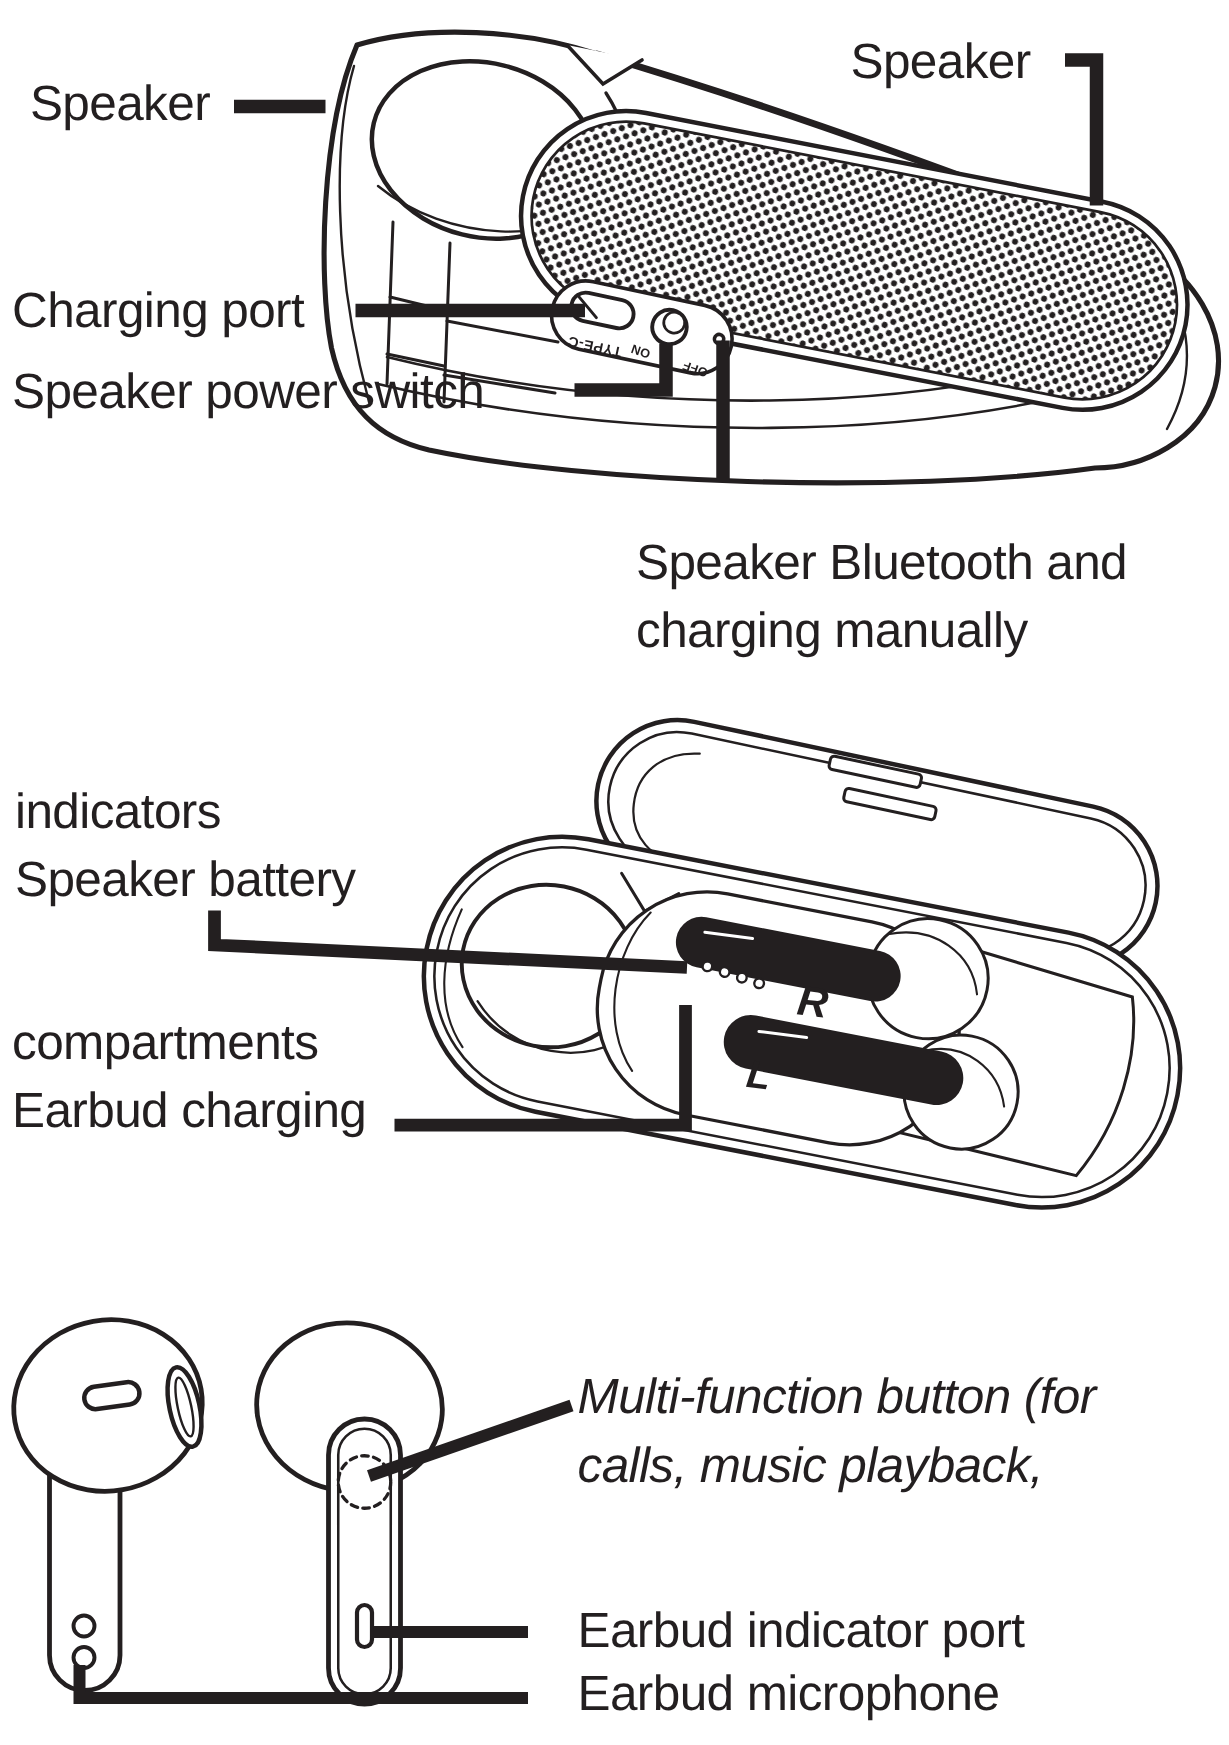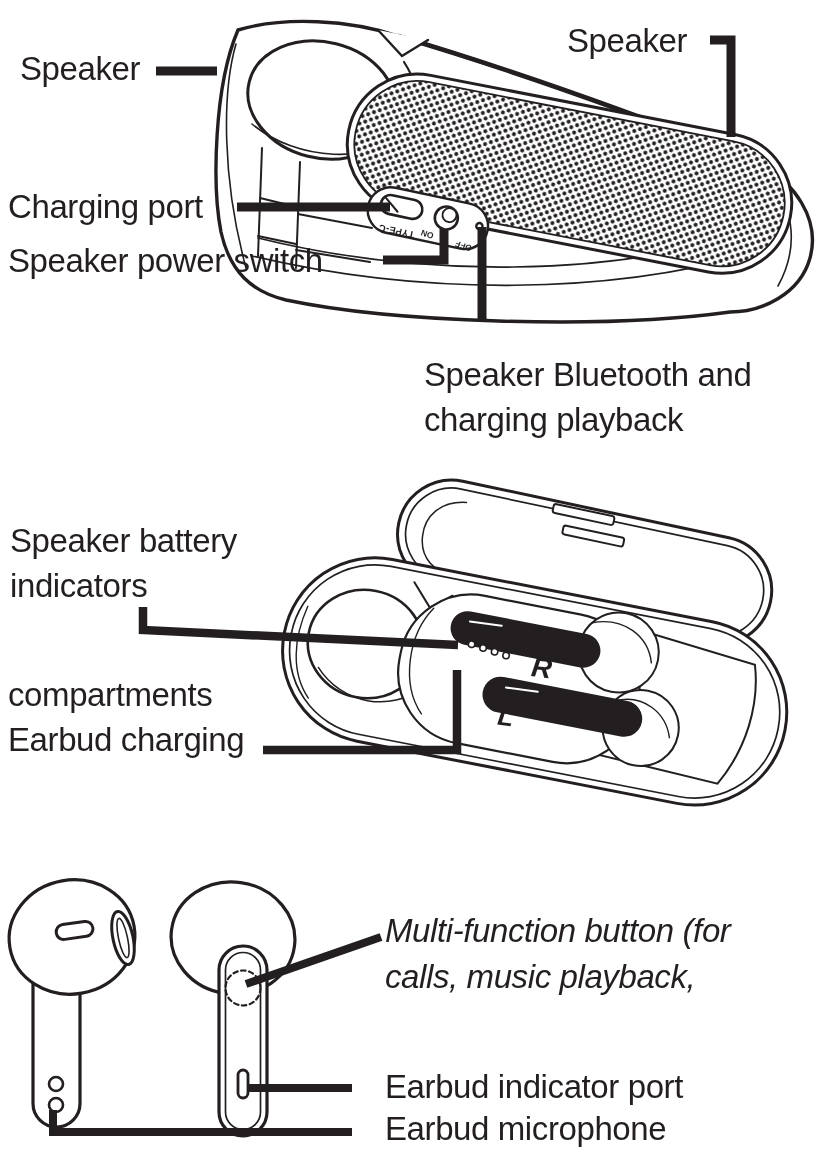--- a/index.html
+++ b/index.html
@@ -170,26 +170,26 @@
   </div>
 
   <div class="label" id="label-speaker">Speaker</div>
 
   <div class="label" id="label-charging-port">Charging port</div>
 
   <div class="label" id="label-power-switch">Speaker power switch</div>
 
   <div class="label" id="label-bt-indicator">
     <span class="ln">Speaker Bluetooth and</span>
-    <span class="ln">charging playback</span>
+    <span class="ln">charging manually</span>
   </div>
 
   <div class="label" id="label-battery">
+    <span class="ln">indicators</span>
     <span class="ln">Speaker battery</span>
-    <span class="ln">indicators</span>
   </div>
 
   <div class="label" id="label-compartments">
     <span class="ln">compartments</span>
     <span class="ln">Earbud charging</span>
   </div>
 
   <div class="label" id="label-multifunction">
     <span class="ln">Multi-function button (for</span>
     <span class="ln">calls, music playback,</span>

